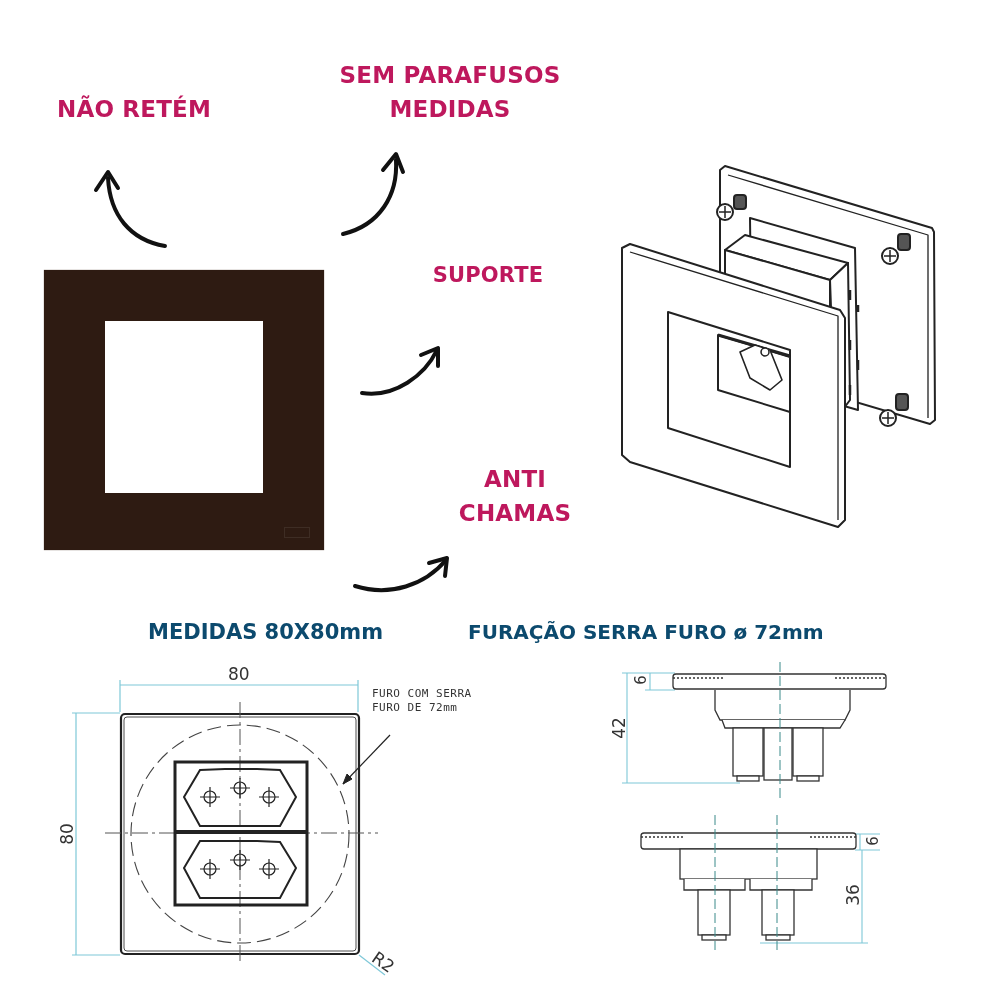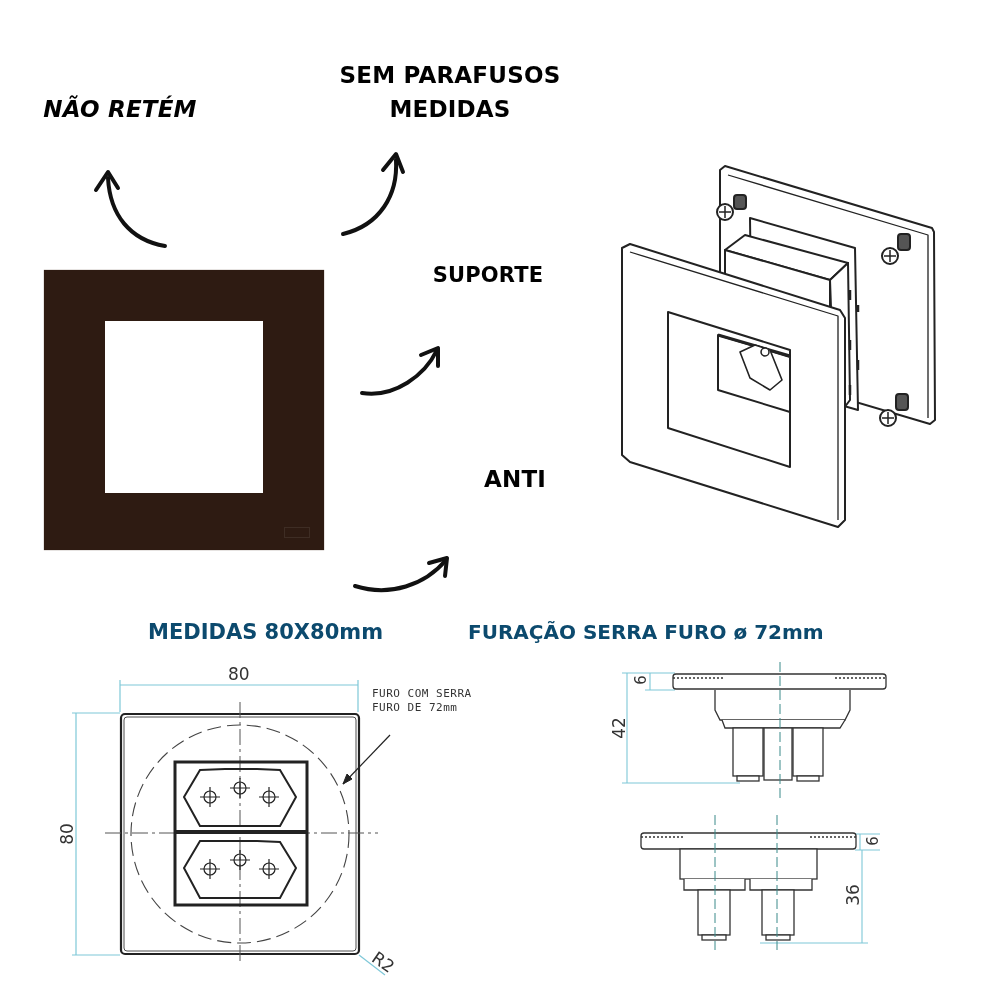--- a/index.html
+++ b/index.html
@@ -1,51 +1,52 @@
 <!DOCTYPE html>
 <html><head>
 <meta charset="utf-8">
 <style>
   html, body { margin: 0; padding: 0; background: #ffffff; }
   body { width: 1000px; height: 1000px; position: relative; overflow: hidden;
          font-family: "DejaVu Sans", sans-serif; }
   .label { position: absolute; font-family: "DejaVu Sans", sans-serif; font-weight: bold;
-           color: #000000; text-align: center; line-height: 34px; font-size: 23px;
+           color: #be185d; text-align: center; line-height: 34px; font-size: 23px;
            letter-spacing: 0.2px; }
   .label span { display: block; white-space: nowrap; }
   .heading { position: absolute; font-family: "DejaVu Sans", sans-serif; font-weight: bold;
              color: #0c4a6e; font-size: 21px; white-space: nowrap; }
   svg { position: absolute; overflow: visible; }
   .frame { position: absolute; left: 44px; top: 270px; width: 280px; height: 280px;
            background: #2e1b12; box-shadow: 0 0 1px #6b5a50; }
   .frame-window { position: absolute; left: 61px; top: 51px; width: 158px; height: 172px;
                   background: #ffffff; }
   .frame-logo { position: absolute; right: 14px; bottom: 12px; width: 24px; height: 9px;
                 border: 1px solid #4a3a30; opacity: 0.6; }
   .cad-text { position: absolute; font-family: "DejaVu Sans Mono", monospace; color: #333;
               font-size: 11px; line-height: 14px; white-space: nowrap; letter-spacing: 0.5px; }
   .cad-text span { display: block; }
   .dim-text { position: absolute; font-family: "DejaVu Sans", sans-serif; color: #333;
               font-size: 17px; white-space: nowrap; }
 </style>
 </head>
 <body>
 
-<div class="label" style="left:30px; top:92px; width:180px;font-style:italic;">
+<div class="label" style="left:44px; top:92px; width:180px;">
   <span>NÃO RETÉM</span>
 </div>
 <div class="label" style="left:330px; top:58px; width:240px;">
   <span>SEM PARAFUSOS</span>
   <span>MEDIDAS</span>
 </div>
 <div class="label" style="left:398px; top:258px; width:180px; font-size:21px;">
   <span>SUPORTE</span>
 </div>
 <div class="label" style="left:450px; top:462px; width:130px;">
   <span>ANTI</span>
+  <span>CHAMAS</span>
 </div>
 
 <svg width="1000" height="1000" style="left:0;top:0;pointer-events:none;">
   <g fill="none" stroke="#111" stroke-width="4" stroke-linecap="round" stroke-linejoin="round">
     <path d="M165 246 C130 240 110 215 108 178"></path>
     <path d="M96 190 L108 172 L118 188"></path>
     <path d="M343 234 C380 225 398 195 396 160"></path>
     <path d="M383 170 L396 154 L403 172"></path>
     <path d="M362 393 C395 398 425 375 437 350"></path>
     <path d="M421 355 L438 348 L438 366"></path>

